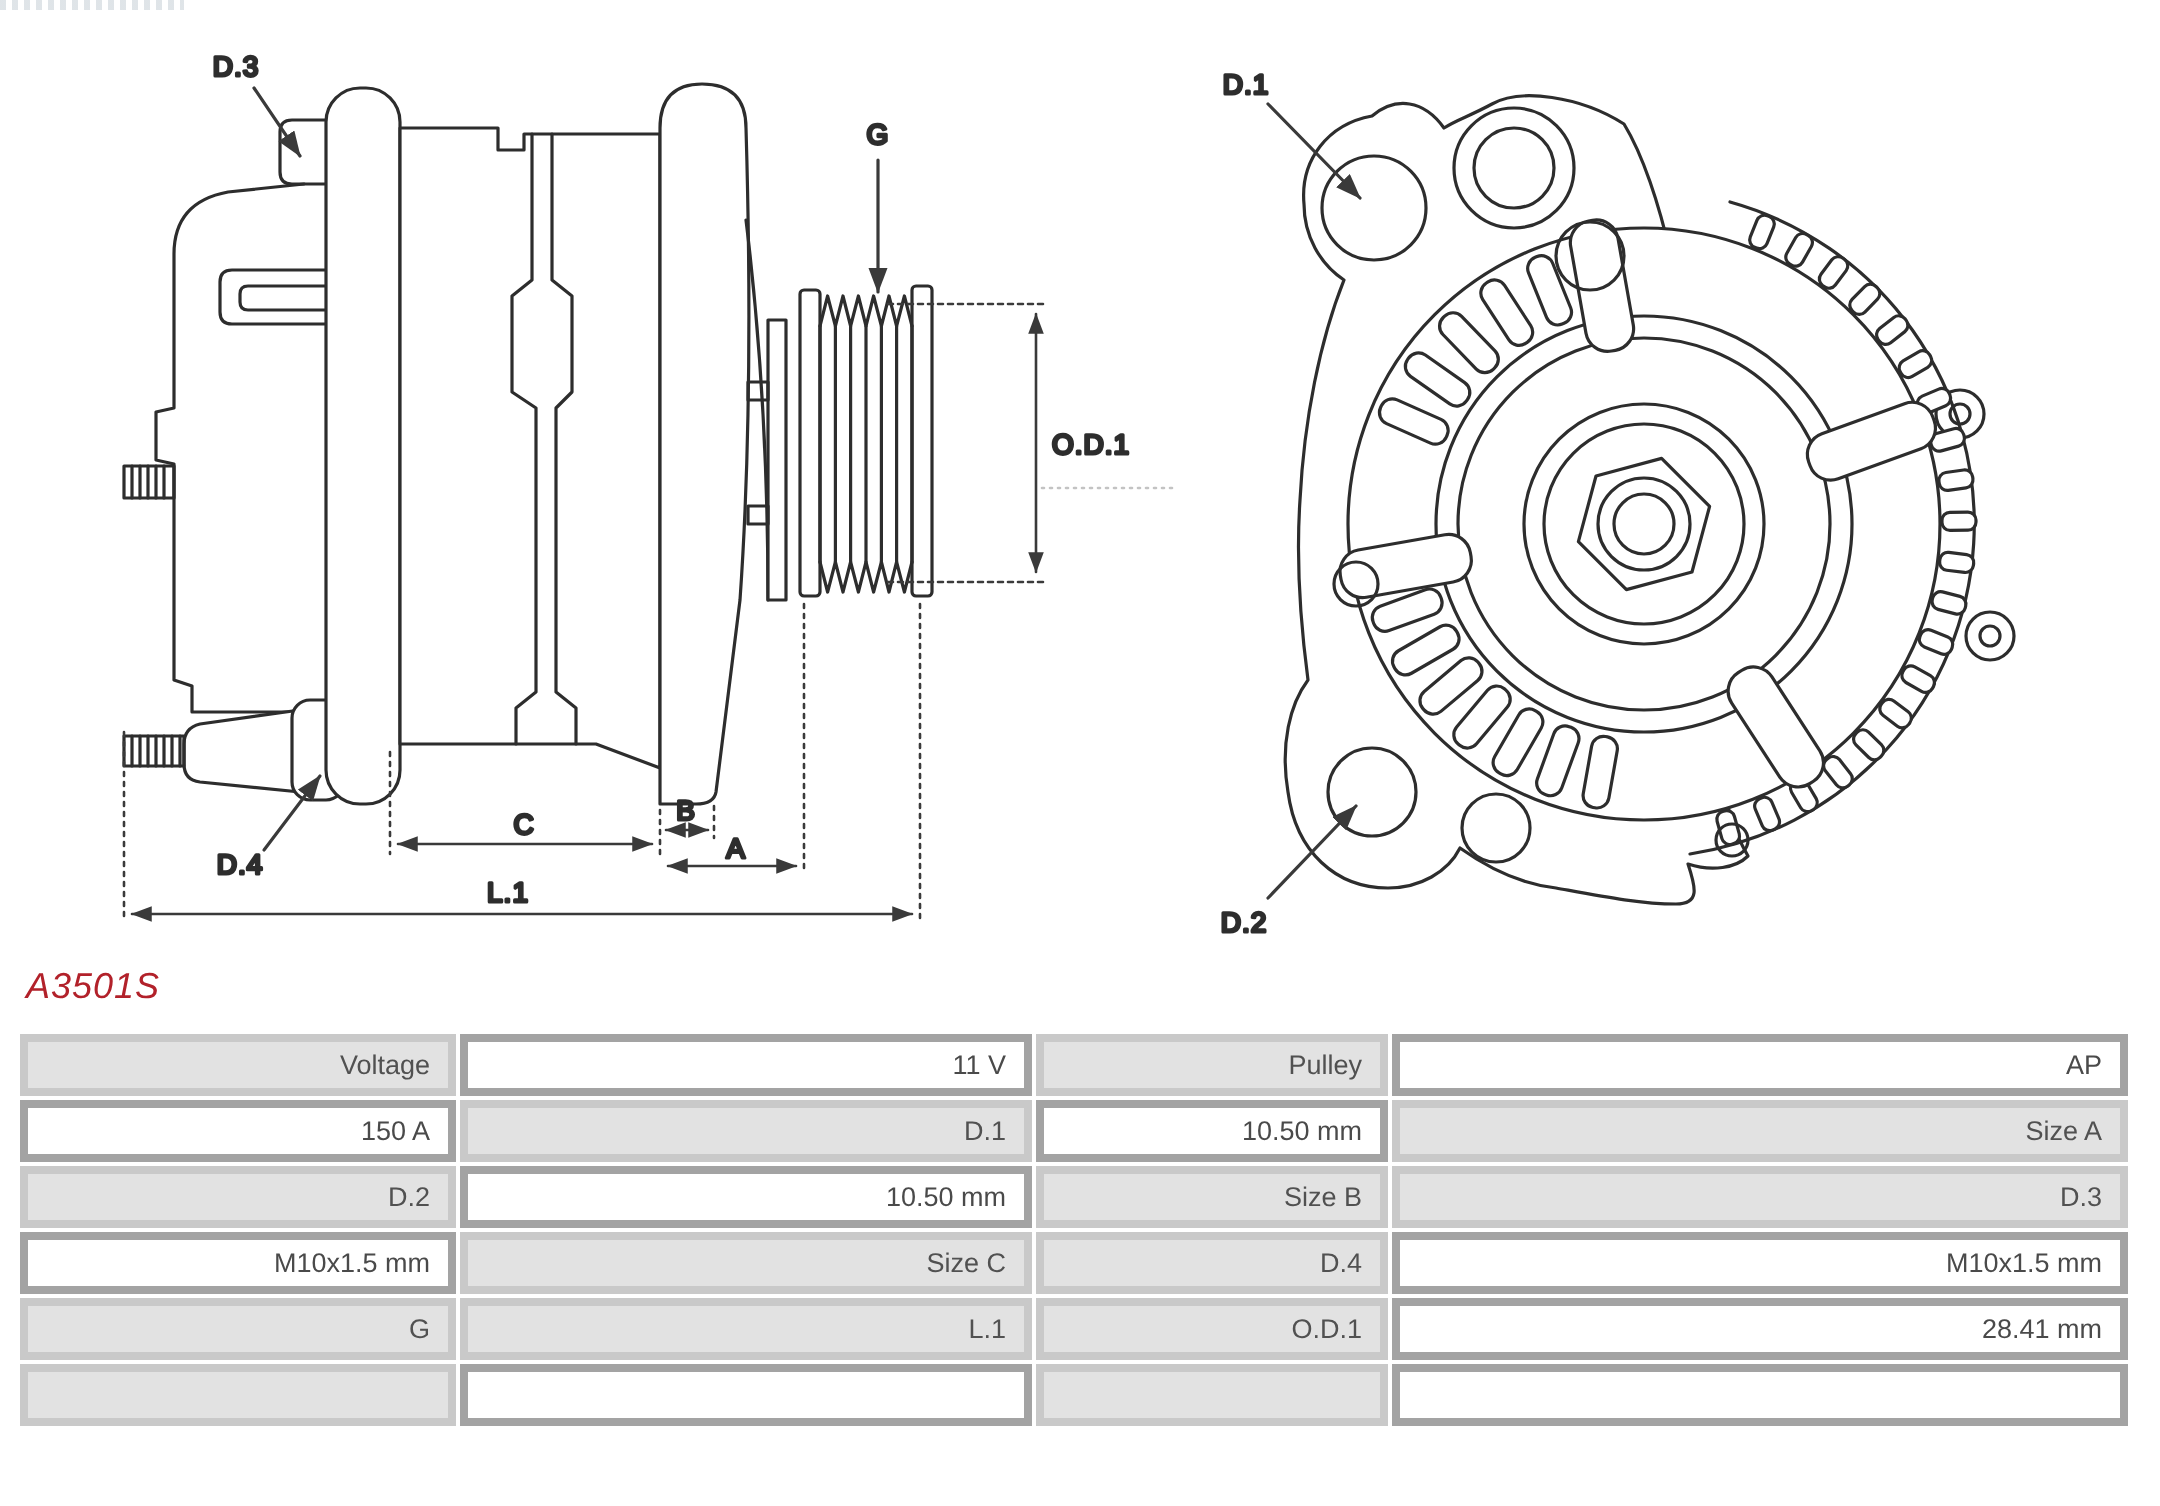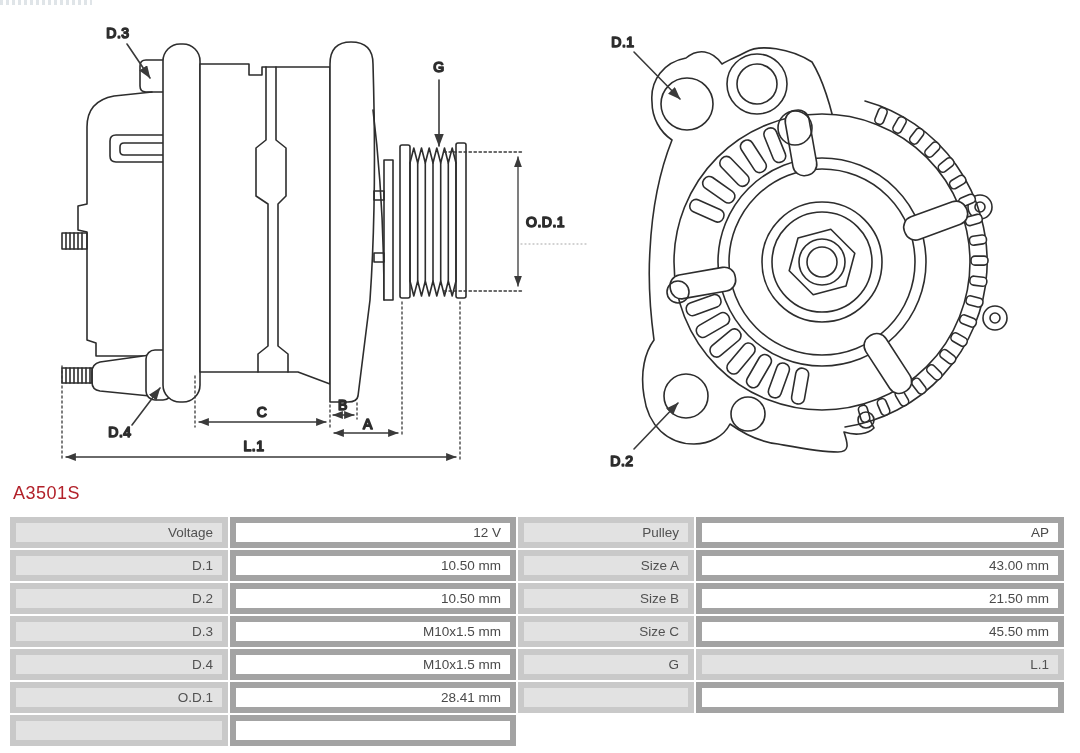--- a/index.html
+++ b/index.html
@@ -10,31 +10,31 @@
   #watermark{
     position:absolute;left:0;top:0;width:92px;height:5px;opacity:.45;
     background:repeating-linear-gradient(90deg,#b9c4cc 0 3px,#ffffff 3px 6px);
   }
   svg text{
     font-family:"Liberation Sans", sans-serif;
     font-size:14px;fill:#474747;letter-spacing:.5px;
   }
   #part-number{
     position:absolute;left:13px;top:483px;
-    font-size:18px;letter-spacing:.5px;color:#b2212a;
+    font-size:18px;letter-spacing:.5px;color:#b2212a;font-style:italic;
   }
   #spec-table{
     position:absolute;left:10px;top:517px;
     display:grid;grid-template-columns:218px 286px 176px 368px;
     grid-auto-rows:31px;gap:2px;
   }
   .cell{
     display:flex;align-items:center;justify-content:flex-end;
     padding-right:9px;font-size:13.5px;color:#4a4a4a;
-    background:#ffffff;border:6px solid #a3a3a3;box-sizing:border-box;
+    background:#ffffff;border:4px solid #a3a3a3;box-sizing:border-box;
     white-space:nowrap;
   }
   .cell.label{background:#e2e2e2;border-color:#c9c9c9;color:#515151;}
 </style>
 </head>
 <body>
 
 <div id="watermark"></div>
 
 <svg width="1080" height="480" viewBox="0 0 1080 480" fill="none" stroke="#2d2d2d" stroke-width="1.6" stroke-linejoin="round" stroke-linecap="round" style="position:absolute;left:0;top:0;">
@@ -293,39 +293,37 @@
     <text x="622" y="466" text-anchor="middle">D.2</text>
     <path d="M 634,449 L 678,403" stroke="#3a3a3a" marker-end="url(#arr)"></path>
   </g>
 </svg>
 
 <div id="part-number">A3501S</div>
 
 <div id="spec-table">
 
   <div class="cell label">Voltage</div>
-  <div class="cell">12 V</div>
+  <div class="cell">11 V</div>
   <div class="cell label">Pulley</div>
   <div class="cell">AP</div>
 
+  <div class="cell">150 A</div>
   <div class="cell label">D.1</div>
   <div class="cell">10.50 mm</div>
 
   <div class="cell label">Size A</div>
-  <div class="cell">43.00 mm</div>
   <div class="cell label">D.2</div>
   <div class="cell">10.50 mm</div>
 
   <div class="cell label">Size B</div>
-  <div class="cell">21.50 mm</div>
   <div class="cell label">D.3</div>
   <div class="cell">M10x1.5 mm</div>
 
   <div class="cell label">Size C</div>
-  <div class="cell">45.50 mm</div>
   <div class="cell label">D.4</div>
   <div class="cell">M10x1.5 mm</div>
 
   <div class="cell label">G</div>
   <div class="cell label">L.1</div>
 
   <div class="cell label">O.D.1</div>
   <div class="cell">28.41 mm</div>
 
   <div class="cell label"></div>

